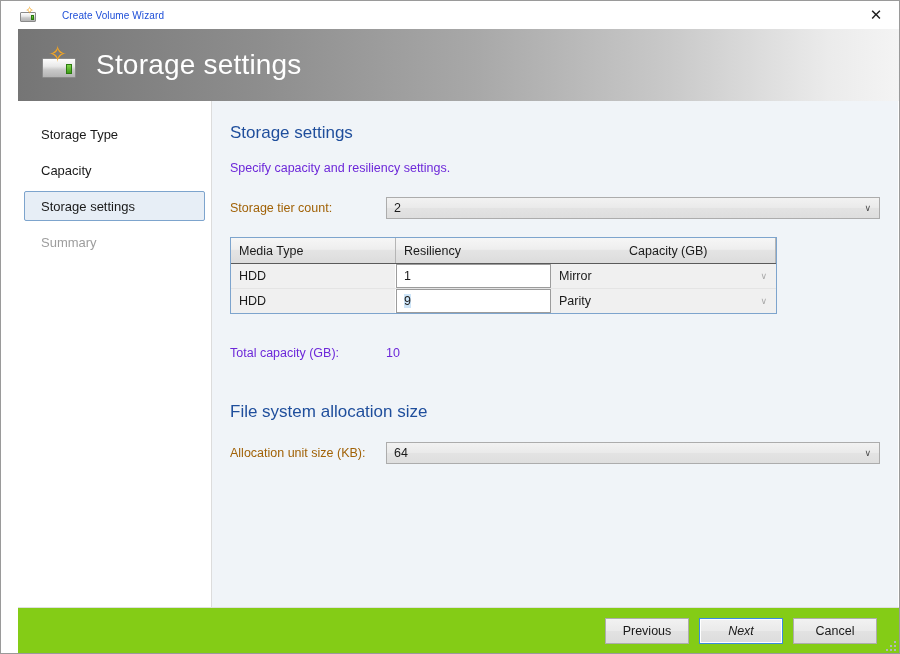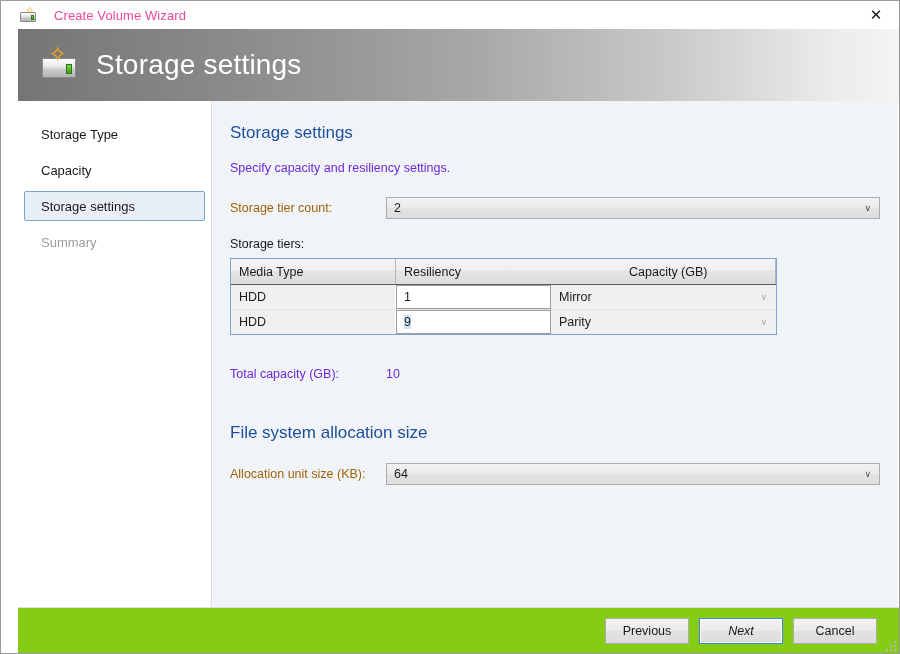--- a/index.html
+++ b/index.html
@@ -29,23 +29,23 @@
     align-items: center;
     position: relative;
   }
   #titlebar-icon {
     width: 20px; height: 18px;
     margin-left: 17px;
     position: relative;
     flex: 0 0 20px;
   }
   #title-text {
-    margin-left: 16px;
-    font-size: 13px;
-    color: #ec4899;
+    margin-left: 24px;
+    font-size: 10px;
+    color: #1d4ed8;
     letter-spacing: 0.1px;
   }
   #close-btn {
     position: absolute;
     right: 0; top: 0;
     width: 46px; height: 27px;
     display: flex; align-items: center; justify-content: center;
     color: #1a1a1a;
     font-size: 15px;
     font-family: "DejaVu Sans", sans-serif;
@@ -348,21 +348,20 @@
       <div class="desc">Specify capacity and resiliency settings.</div>
 
       <div class="field-row">
         <div class="field-label">Storage tier count:</div>
         <div class="combo">
           <span>2</span>
           <span class="chev">∨</span>
         </div>
       </div>
 
-      <div class="label-line">Storage tiers:</div>
 
       <div id="tiers-table">
         <div class="tbl-row tbl-head">
           <div class="th col-media">Media Type</div>
           <div class="th col-res">Resiliency</div>
           <div class="th col-cap">Capacity (GB)</div>
         </div>
         <div class="tbl-body">
 
           <div class="tbl-row">

